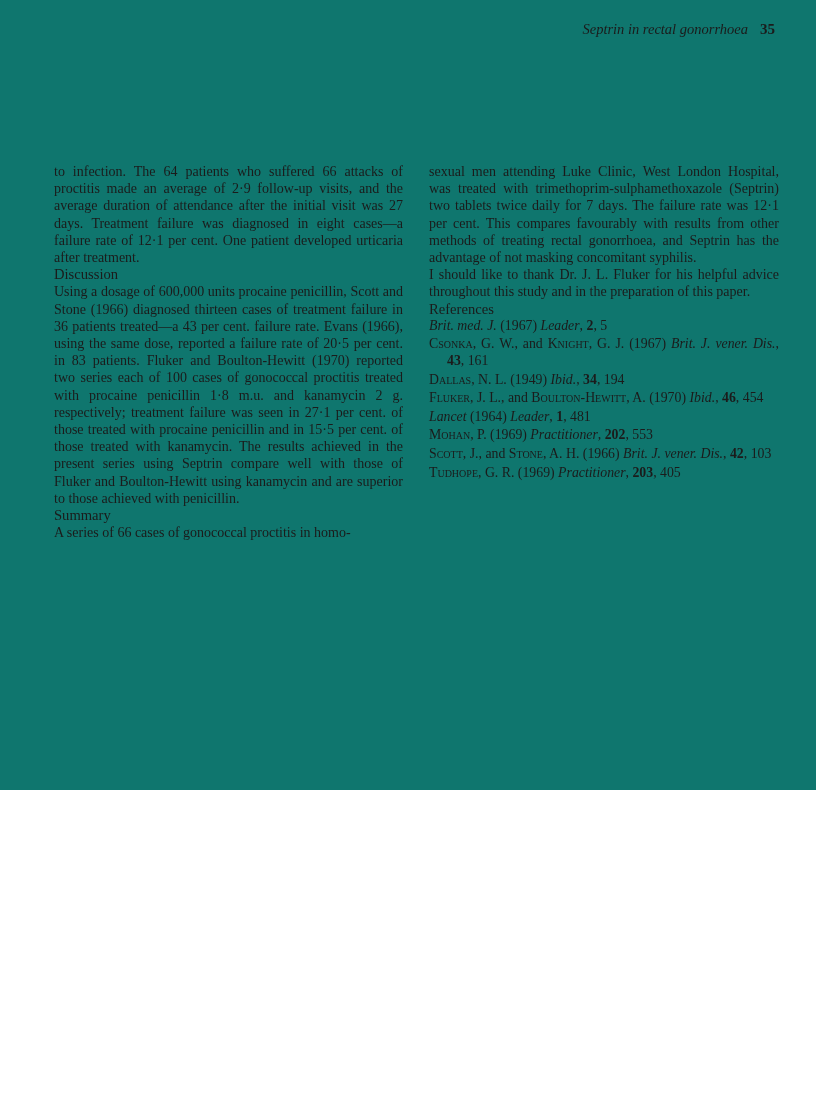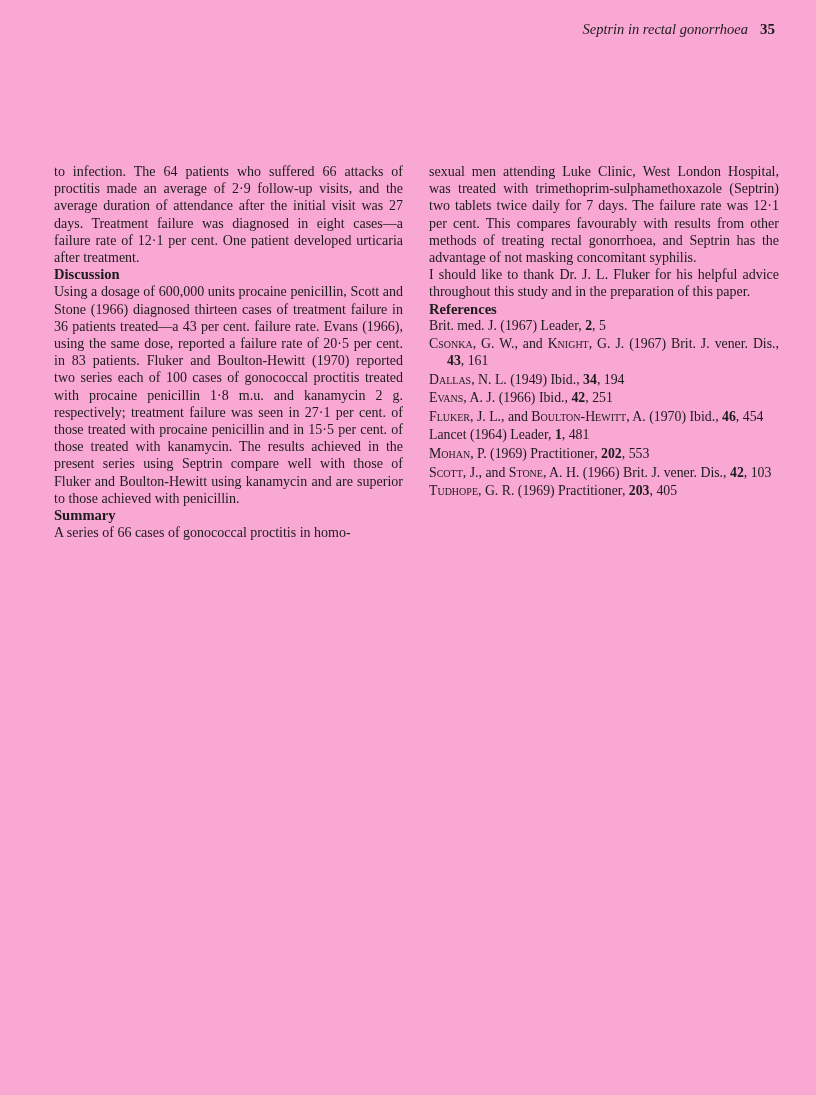--- a/index.html
+++ b/index.html
@@ -3,22 +3,22 @@
 <meta charset="utf-8">
 <style>
   html, body {
     margin: 0;
     padding: 0;
     background: #ffffff;
   }
   .page {
     position: relative;
     width: 816px;
-    height: 1095px;
-    background: #f9a8d4;
+    height: 790px;
+    background: #0f766e;
     font-family: "Liberation Serif", "DejaVu Serif", serif;
     color: #1b1b1b;
     overflow: hidden;
   }
   .running-head {
     position: absolute;
     top: 20px;
     left: 0;
     width: 775px;
     text-align: right;
@@ -42,40 +42,40 @@
   .col-right { left: 429px; width: 350px; }
   p.body-text {
     margin: 0;
     font-size: 14px;
     line-height: 17.2px;
     text-align: justify;
   }
   h3.section-heading {
     margin: 0;
     font-size: 14.6px;
-    font-weight: bold;
+    font-weight: normal;
     line-height: 17.2px;
   }
   .mt-discussion { margin-top: 11px; }
   .mt-summary    { margin-top: 8px; }
   .mt-ack        { margin-top: 20px; }
   .mt-refs       { margin-top: 14px; }
   .ref-list {
     margin: 0;
   }
   .ref-item {
     margin: 0 0 2px 0;
     font-size: 13.8px;
     line-height: 16.6px;
     text-align: justify;
     padding-left: 18px;
     text-indent: -18px;
   }
   .sc { font-variant: small-caps; }
-  .i  { }
+  .i  { font-style: italic; }
   .b  { font-weight: bold; }
 </style>
 </head>
 <body>
 
 <div class="page">
 
   <div class="running-head">
     <span class="title">Septrin in rectal gonorrhoea</span><span class="pageno">35</span>
   </div>
@@ -94,21 +94,20 @@
     <p class="body-text">sexual men attending Luke Clinic, West London Hospital, was treated with trimethoprim-sulphamethoxazole (Septrin) two tablets twice daily for 7 days. The failure rate was 12·1 per cent. This compares favourably with results from other methods of treating rectal gonorrhoea, and Septrin has the advantage of not masking concomitant syphilis.</p>
 
     <p class="body-text mt-ack">I should like to thank Dr. J. L. Fluker for his helpful advice throughout this study and in the preparation of this paper.</p>
 
     <h3 class="section-heading mt-refs">References</h3>
 
     <div class="ref-list">
       <p class="ref-item"><span class="i">Brit. med. J.</span><span> (1967) </span><span class="i">Leader</span><span>, </span><span class="b">2</span><span>, 5</span></p>
       <p class="ref-item"><span class="sc">Csonka, G. W.</span><span>, and </span><span class="sc">Knight, G. J.</span><span> (1967) </span><span class="i">Brit. J. vener. Dis.</span><span>, </span><span class="b">43</span><span>, 161</span></p>
       <p class="ref-item"><span class="sc">Dallas, N. L.</span><span> (1949) </span><span class="i">Ibid.</span><span>, </span><span class="b">34</span><span>, 194</span></p>
-      <p class="ref-item"><span class="sc">Evans, A. J.</span><span> (1966) </span><span class="i">Ibid.</span><span>, </span><span class="b">42</span><span>, 251</span></p>
       <p class="ref-item"><span class="sc">Fluker, J. L.</span><span>, and </span><span class="sc">Boulton-Hewitt, A.</span><span> (1970) </span><span class="i">Ibid.</span><span>, </span><span class="b">46</span><span>, 454</span></p>
       <p class="ref-item"><span class="i">Lancet</span><span> (1964) </span><span class="i">Leader</span><span>, </span><span class="b">1</span><span>, 481</span></p>
       <p class="ref-item"><span class="sc">Mohan, P.</span><span> (1969) </span><span class="i">Practitioner</span><span>, </span><span class="b">202</span><span>, 553</span></p>
       <p class="ref-item"><span class="sc">Scott, J.</span><span>, and </span><span class="sc">Stone, A. H.</span><span> (1966) </span><span class="i">Brit. J. vener. Dis.</span><span>, </span><span class="b">42</span><span>, 103</span></p>
       <p class="ref-item"><span class="sc">Tudhope, G. R.</span><span> (1969) </span><span class="i">Practitioner</span><span>, </span><span class="b">203</span><span>, 405</span></p>
     </div>
   </div>
 
 </div>
 

